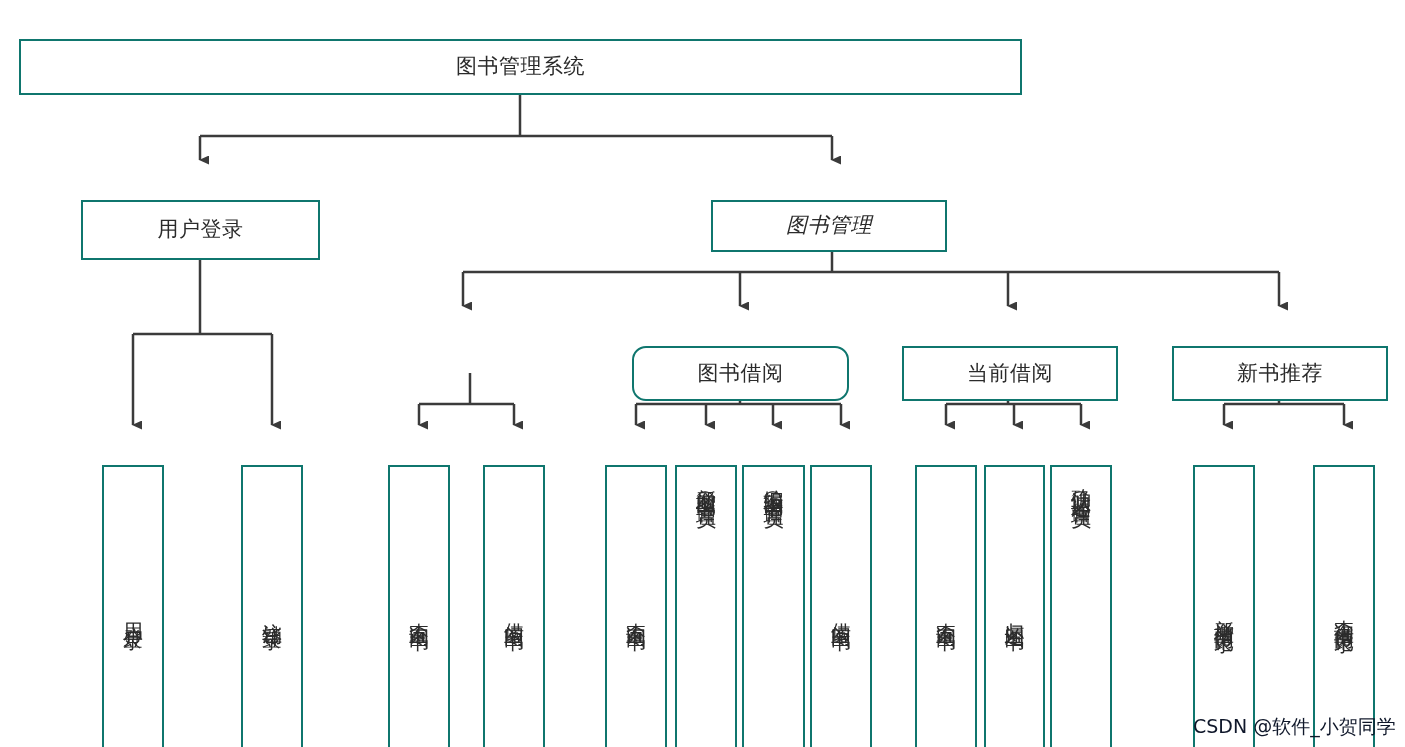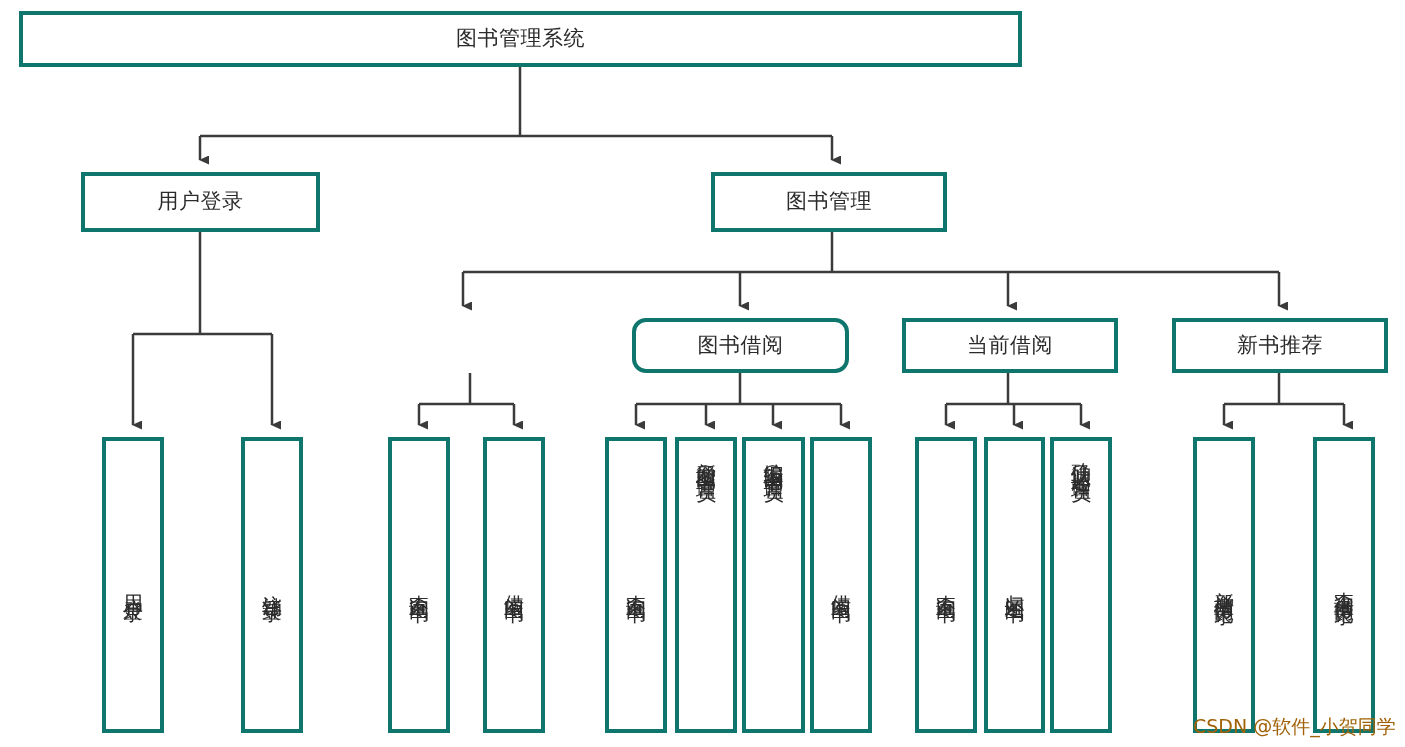--- a/index.html
+++ b/index.html
@@ -16,25 +16,26 @@
   }
   #diagram-root {
     position: absolute;
     left: 0; top: 0;
     width: 1405px;
     height: 747px;
   }
   .node-box {
     position: absolute;
     box-sizing: border-box;
-    border: 4px solid #0f766e;
+    border: 2px solid #0f766e;
     background: #ffffff;
     display: flex;
     align-items: center;
     justify-content: center;
+    margin-top: 28px;
   }
   .node-label-h {
     font-size: 21px;
     color: #2b2b2b;
     letter-spacing: 0.5px;
     line-height: 1.1;
     white-space: nowrap;
   }
   .node-label-v {
     font-size: 20px;
@@ -60,21 +61,21 @@
     left: 0; top: 0;
     width: 1405px;
     height: 747px;
     pointer-events: none;
   }
   .watermark {
     position: absolute;
     left: 1193px;
     top: 714px;
     font-size: 19px;
-    color: #a16207;
+    color: #0f172a;
     white-space: nowrap;
     font-family: "DejaVu Sans", "Liberation Sans", sans-serif;
   }
 </style>
 </head>
 <body>
 
 <div id="diagram-root">
 
   <svg class="connectors" viewBox="0 0 1405 747" xmlns="http://www.w3.org/2000/svg">
@@ -128,21 +129,21 @@
   </svg>
 
   <div class="node-box" style="left:19px; top:11px; width:1003px; height:56px;">
     <span class="node-label-h">图书管理系统</span>
   </div>
 
   <div class="node-box" style="left:81px; top:172px; width:239px; height:60px;">
     <span class="node-label-h">用户登录</span>
   </div>
 
-  <div class="node-box" style="left:711px; top:172px; width:236px; height:60px;">
+  <div class="node-box" style="left:711px; top:172px; width:236px; height:52px;font-style:italic;">
     <span class="node-label-h">图书管理</span>
   </div>
 
 
   <div class="node-box" style="left:632px; top:318px; width:217px; height:55px;border-radius:14px;">
     <span class="node-label-h">图书借阅</span>
   </div>
 
   <div class="node-box" style="left:902px; top:318px; width:216px; height:55px;">
     <span class="node-label-h">当前借阅</span>

